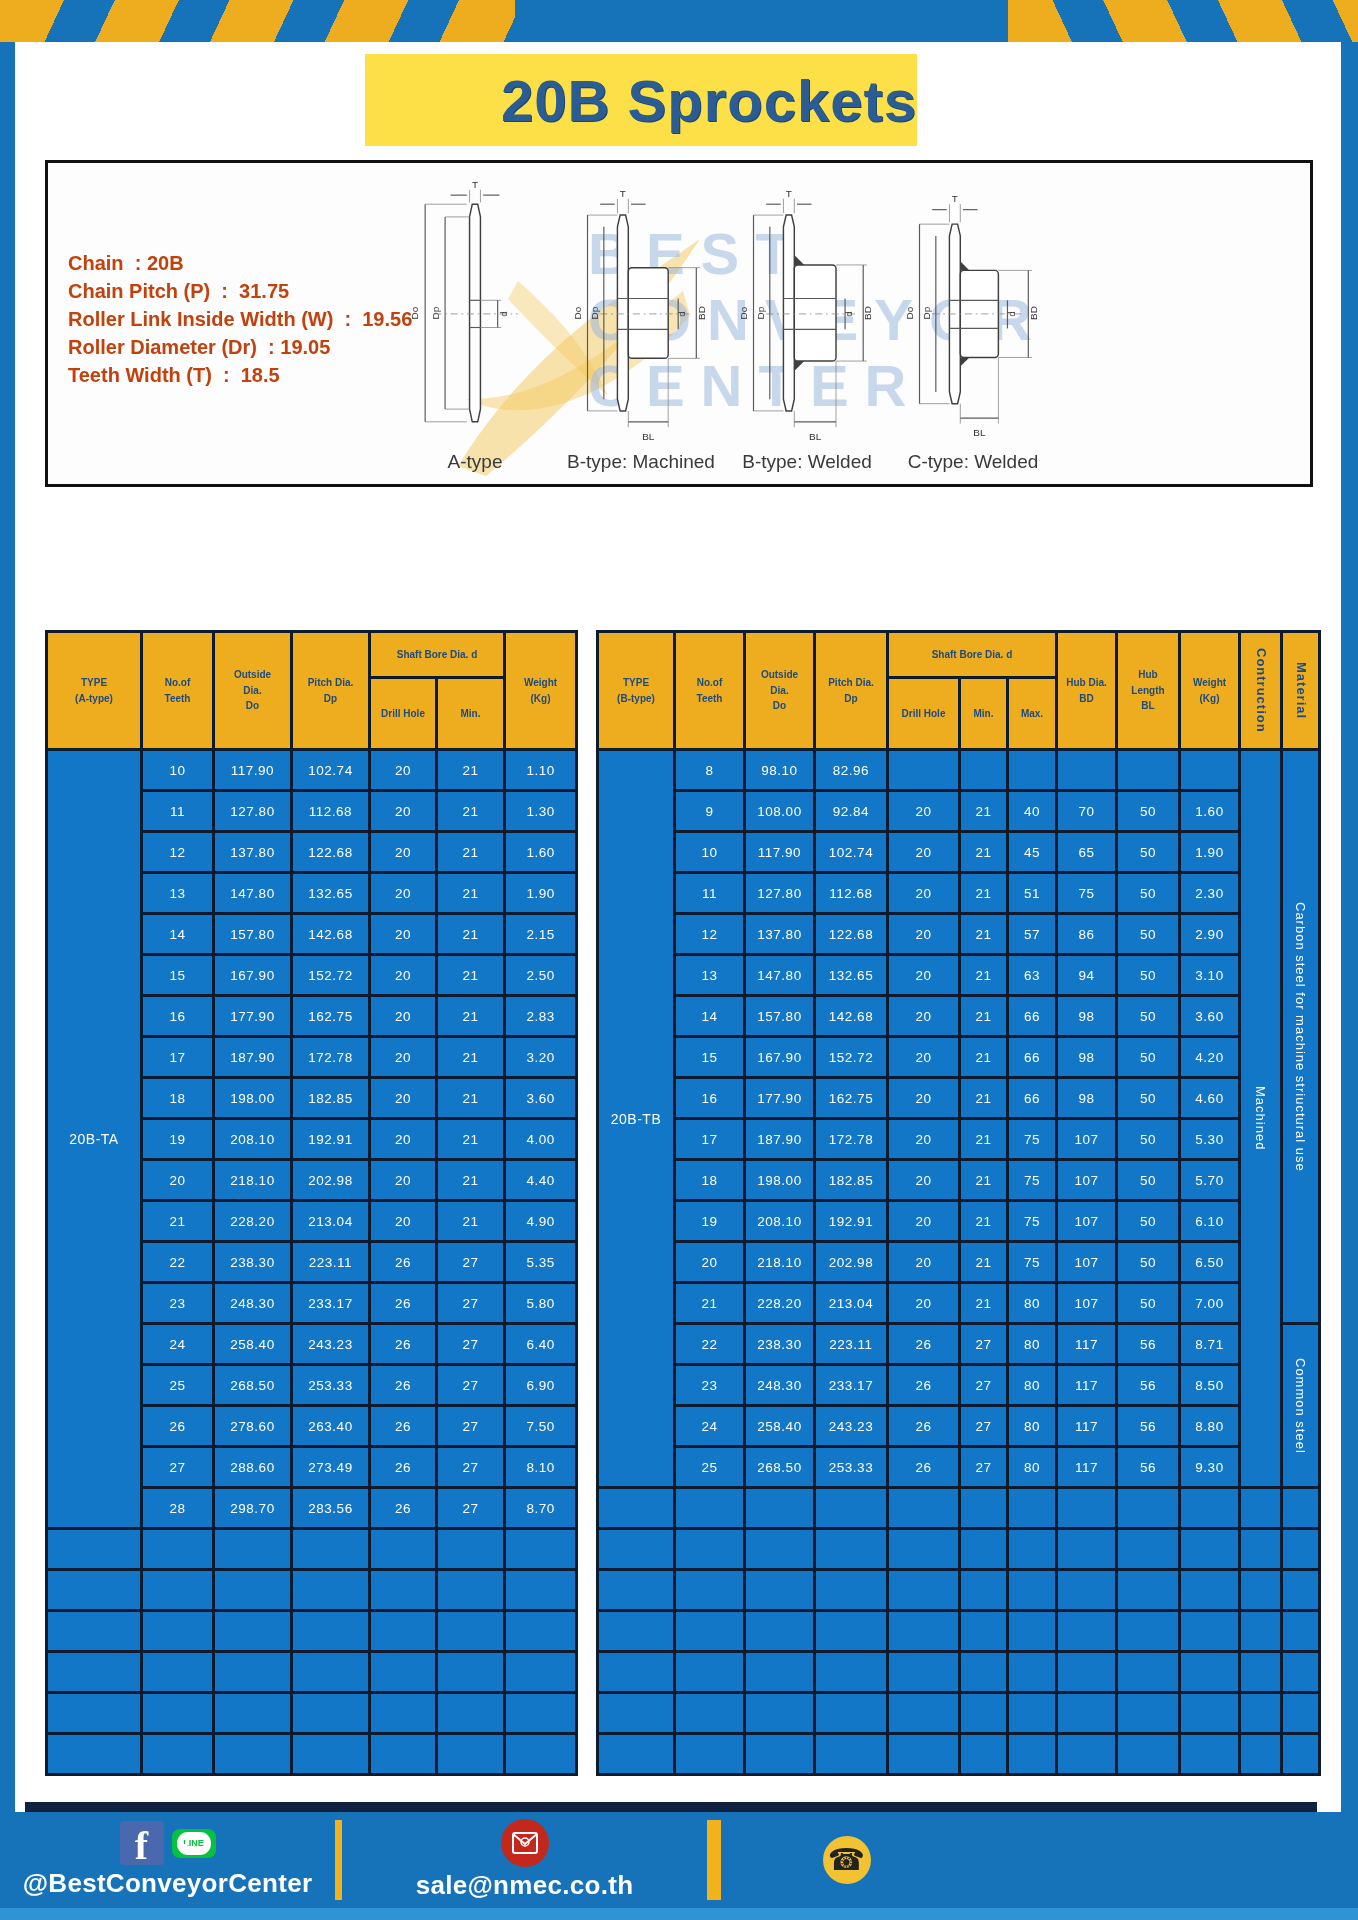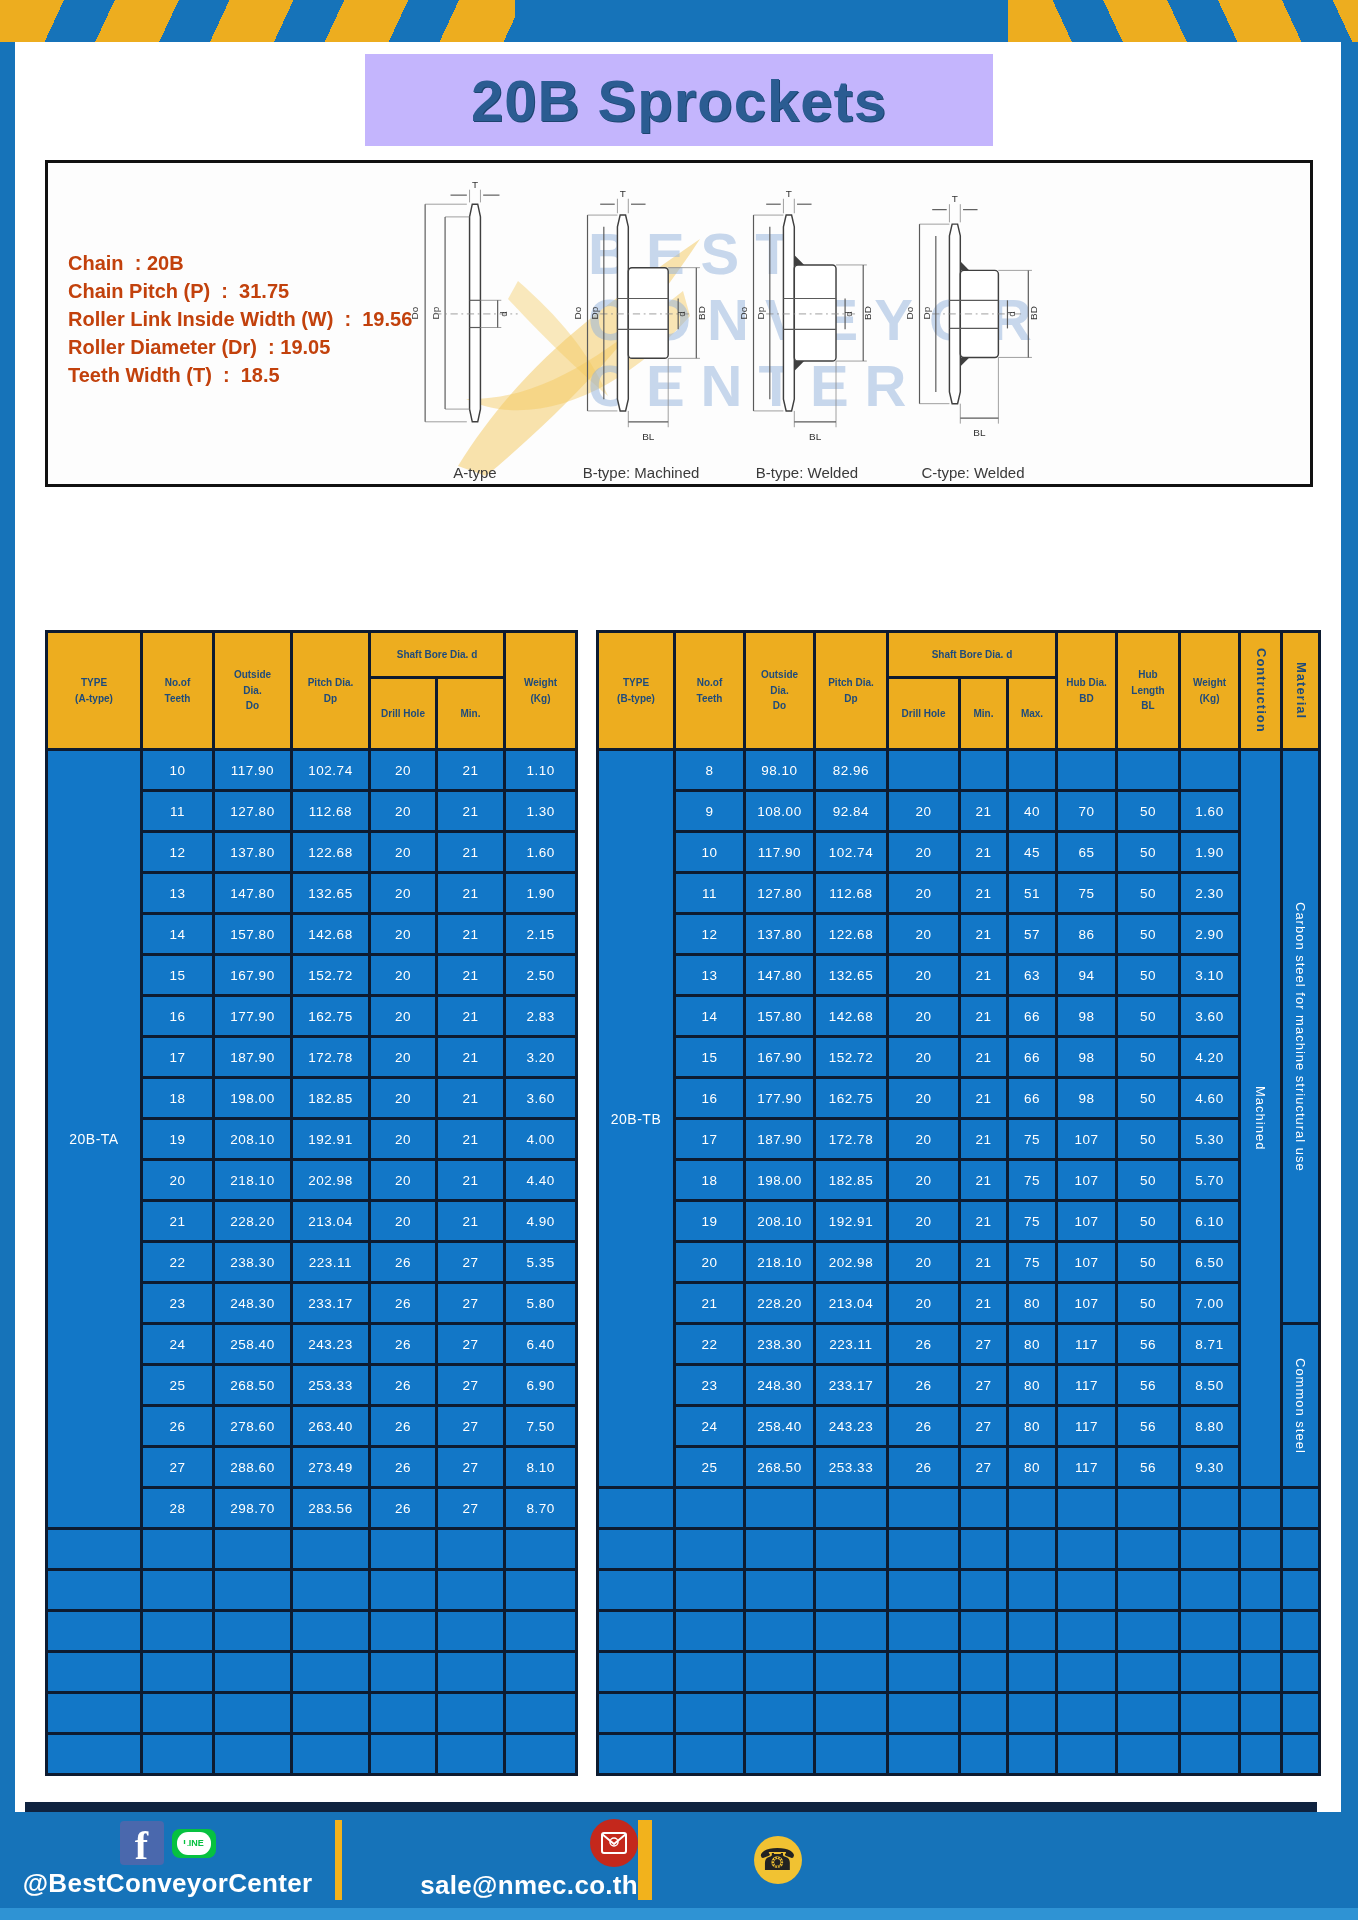--- a/index.html
+++ b/index.html
@@ -9,38 +9,38 @@
   
   .top-bar { position:absolute; left:0; top:0; width:1358px; height:42px; background:#1673B9; }
   .stripes-left { position:absolute; left:0; top:0; width:515px; height:42px;
     background:repeating-linear-gradient(115deg, #EDAD1F 0 58px, #1673B9 58px 104px); }
   .stripes-right { position:absolute; right:0; top:0; width:350px; height:42px;
     background:repeating-linear-gradient(65deg, #EDAD1F 0 58px, #1673B9 58px 104px); }
   .frame-left  { position:absolute; left:0;  top:42px; width:15px; height:1878px; background:#1673B9; }
   .frame-right { position:absolute; right:0; top:42px; width:17px; height:1878px; background:#1673B9; }
 
   
-  .title-box { position:absolute; left:365px; top:54px; width:628px; height:92px;
-    background:#c4b5fd; display:flex; align-items:center; justify-content:center; }
+  .title-box { position:absolute; left:365px; top:54px; width:552px; height:92px;
+    background:#fde047; display:flex; align-items:center; justify-content:flex-end; }
   .title-box h1 { font-size:58px; font-weight:bold; color:#2B5C92; letter-spacing:1px;
     text-shadow:1px 1px 0 #1d4470; }
 
   
   .diagram-box { position:absolute; left:45px; top:160px; width:1268px; height:327px;
     background:#FDFDFD; border:3px solid #111; }
   .specs { position:absolute; left:20px; top:86px; }
   .specs div { font-size:20px; font-weight:bold; color:#c2410c; line-height:28px; white-space:pre; }
   .watermark { position:absolute; left:540px; top:58px; pointer-events:none; }
   .watermark div { font-size:58px; font-weight:bold; letter-spacing:16px; line-height:66px;
     color:rgba(146,178,219,0.50); }
   .swirl { position:absolute; left:380px; top:58px; pointer-events:none; }
   .figs { position:absolute; left:347px; top:14px; display:flex; gap:6px; }
   .fig { width:160px; display:flex; flex-direction:column; align-items:center; }
   .fig svg { width:160px; height:272px; }
-  .fig .cap { font-size:15px; color:#3a3a3a; margin-top:15px;text-align:right; }
+  .fig .cap { font-size:19px; color:#3a3a3a; margin-top:2px;text-align:right; }
   .dline { stroke:#5a5a5a; stroke-width:1.3; fill:none; }
   .dthin { stroke:#8a8a8a; stroke-width:0.9; fill:none; }
   .dshape { stroke:#3f3f3f; stroke-width:1.6; fill:#fff; }
   .dweld { fill:#3f3f3f; }
   .dtext { font-size:11px; fill:#333; font-family:"Liberation Sans",sans-serif; }
 
   
   .tblwrap { position:absolute; top:630px; }
   #wrapA { left:45px; }
   #wrapB { left:596px; }
@@ -54,21 +54,21 @@
   .vert { writing-mode:vertical-rl; letter-spacing:1px; }
   th.vert { font-size:13px; }
   td.vert { font-size:13px; }
   td.typecell { font-size:14px; letter-spacing:0.5px; }
 
   
   .footer-shadow { position:absolute; left:25px; top:1802px; width:1292px; height:10px; background:#0F2340; }
   .footer { position:absolute; left:0; top:1812px; width:1358px; height:96px; background:#1673B9;
     display:flex; align-items:center; }
   .fsec { display:flex; flex-direction:column; align-items:center; justify-content:center; gap:3px; height:100%; }
-  .fsec1 { width:335px; } .fsec2 { width:296px;align-items:flex-end; } .fsec3 { width:436px; } .fsec4 { width:251px; }
+  .fsec1 { width:335px; } .fsec2 { width:365px; } .fsec3 { width:436px; } .fsec4 { width:251px; }
   .fdiv { width:7px; height:80px; background:#F2B21C; }
   .flabel { color:#fff; font-weight:bold; font-size:26px; letter-spacing:0.3px; }
   .iconrow { display:flex; gap:8px; align-items:center; }
   .fb-icon { width:44px; height:44px; background:#4A68AD; border-radius:4px; display:flex;
     align-items:flex-end; justify-content:center; color:#fff; font-size:40px; font-weight:bold;
     line-height:0.95; font-family:"Liberation Serif", serif; }
   .line-icon { width:44px; height:29px; background:#06C140; border-radius:8px; display:flex;
     align-items:center; justify-content:center; position:relative; }
   .line-bubble { width:34px; height:23px; background:#fff; border-radius:11px; display:flex;
     align-items:center; justify-content:center; font-size:9px; font-weight:bold; color:#06C140; }

